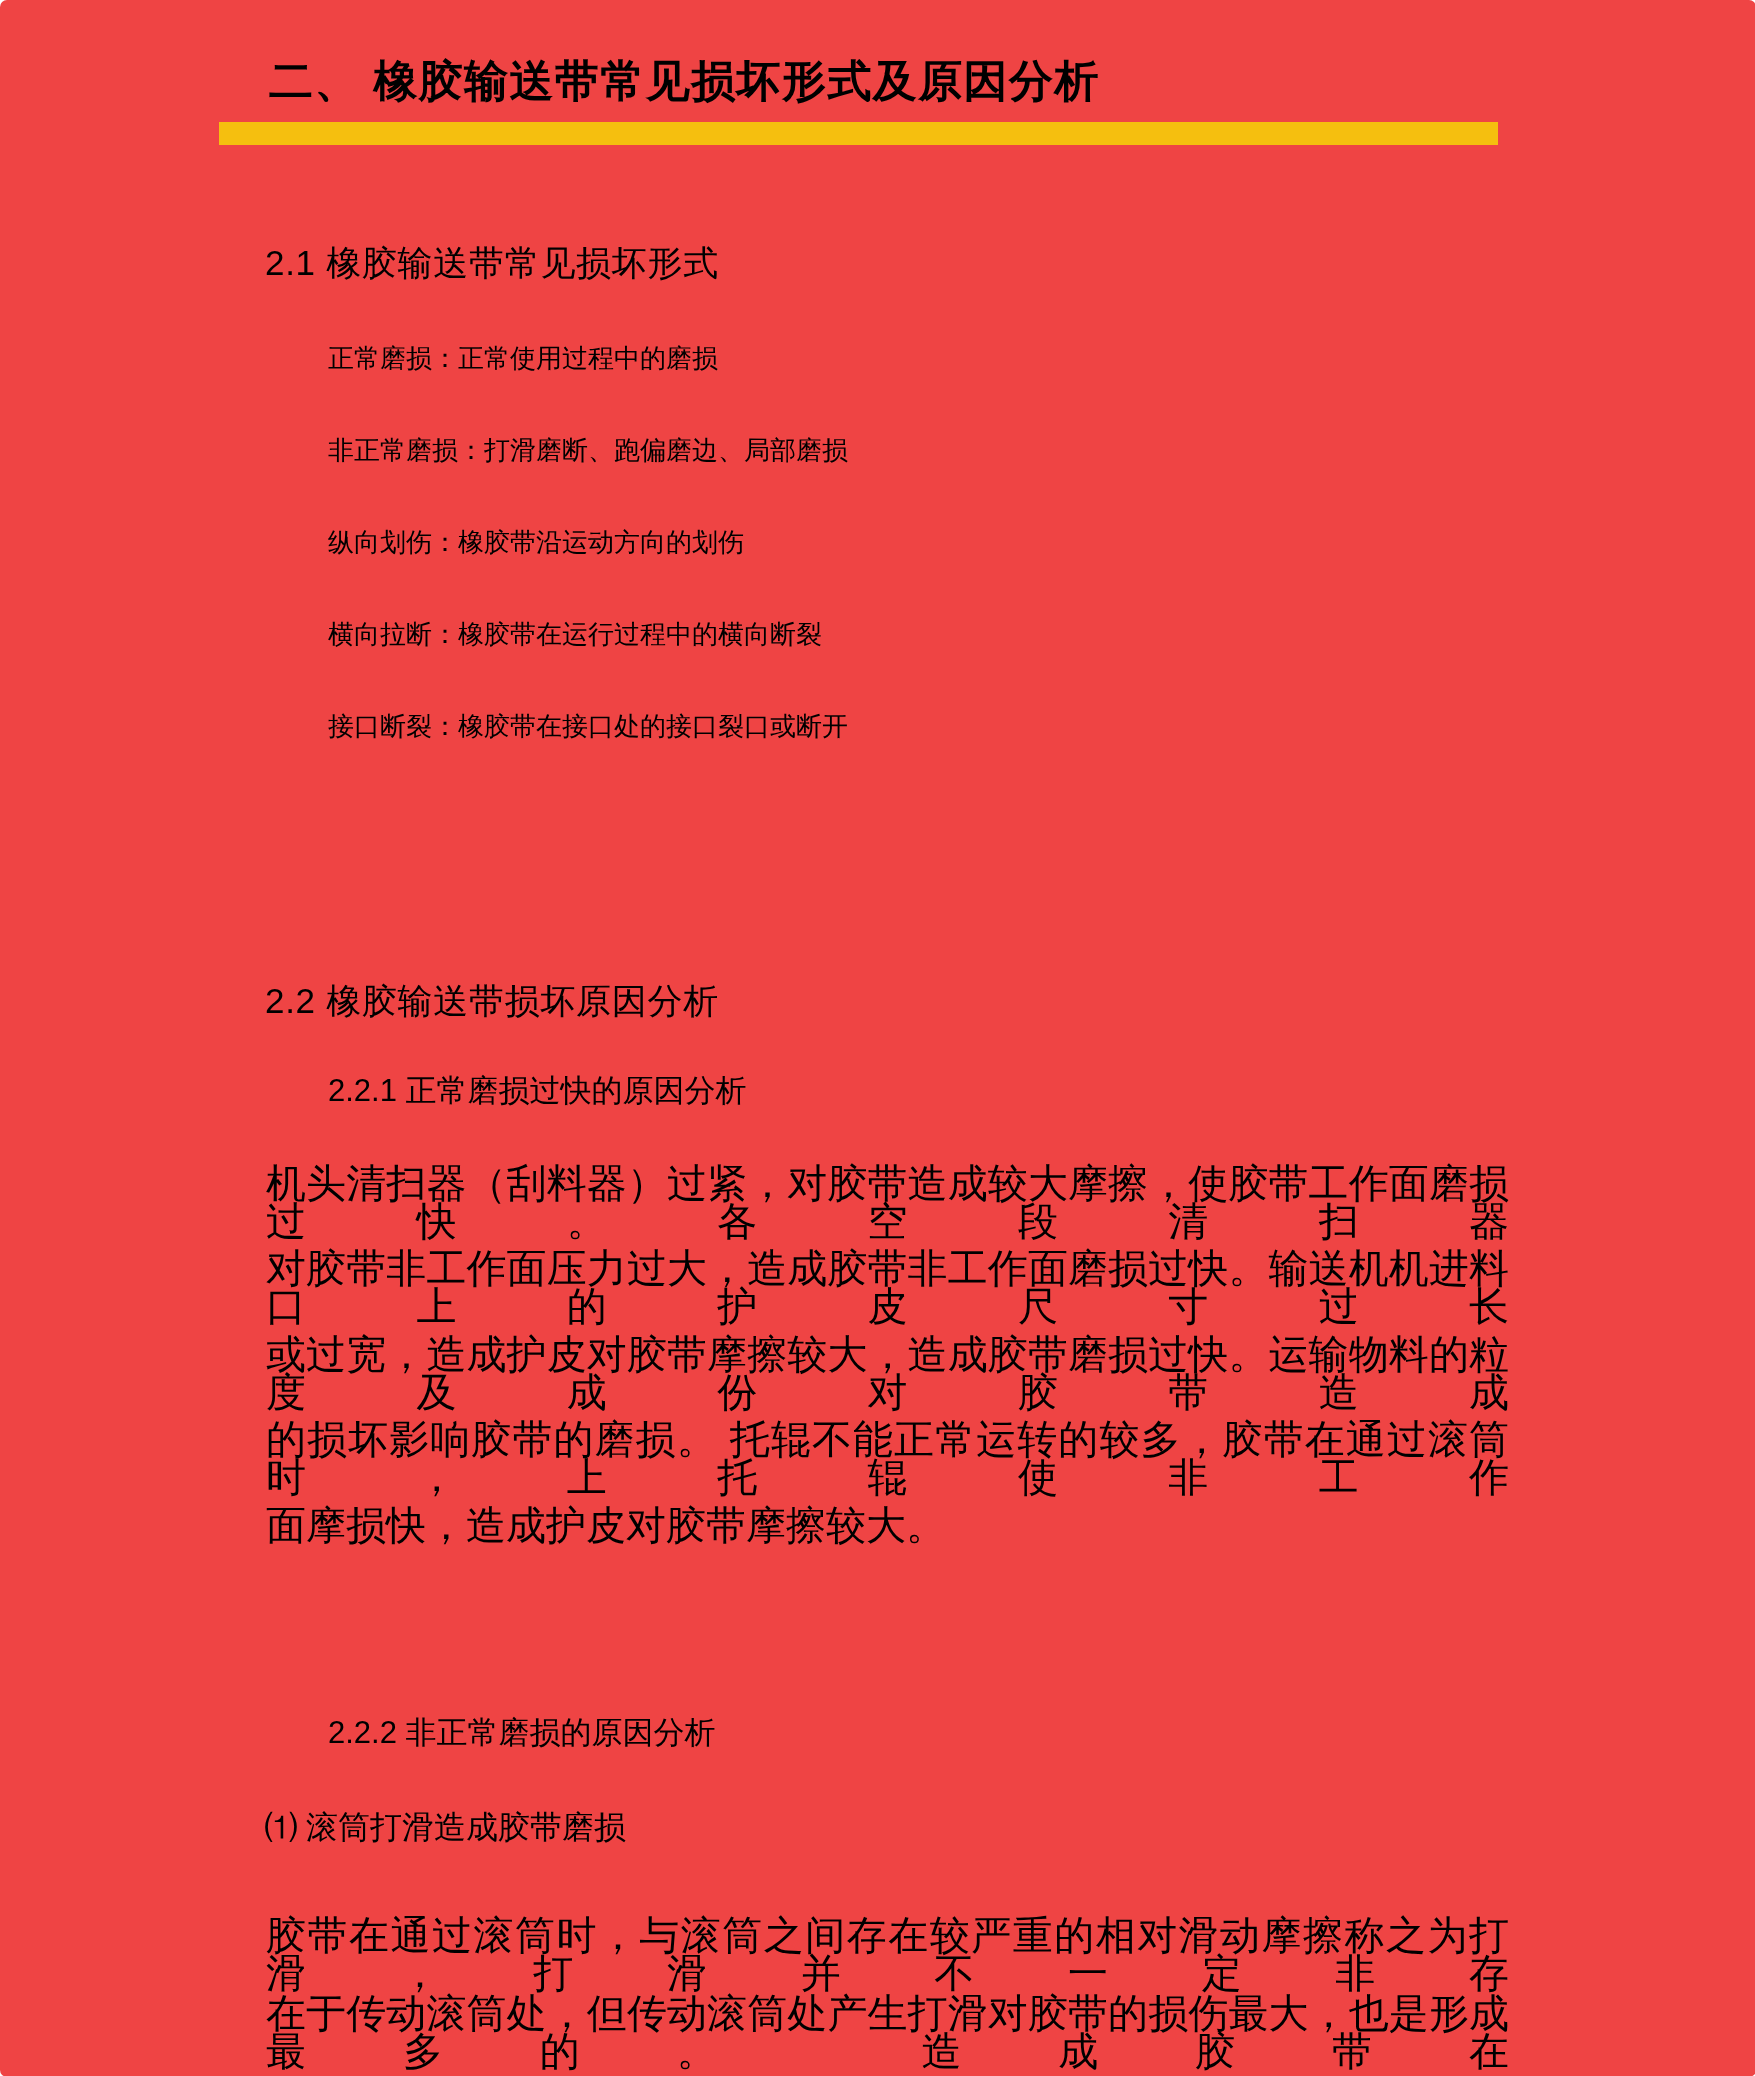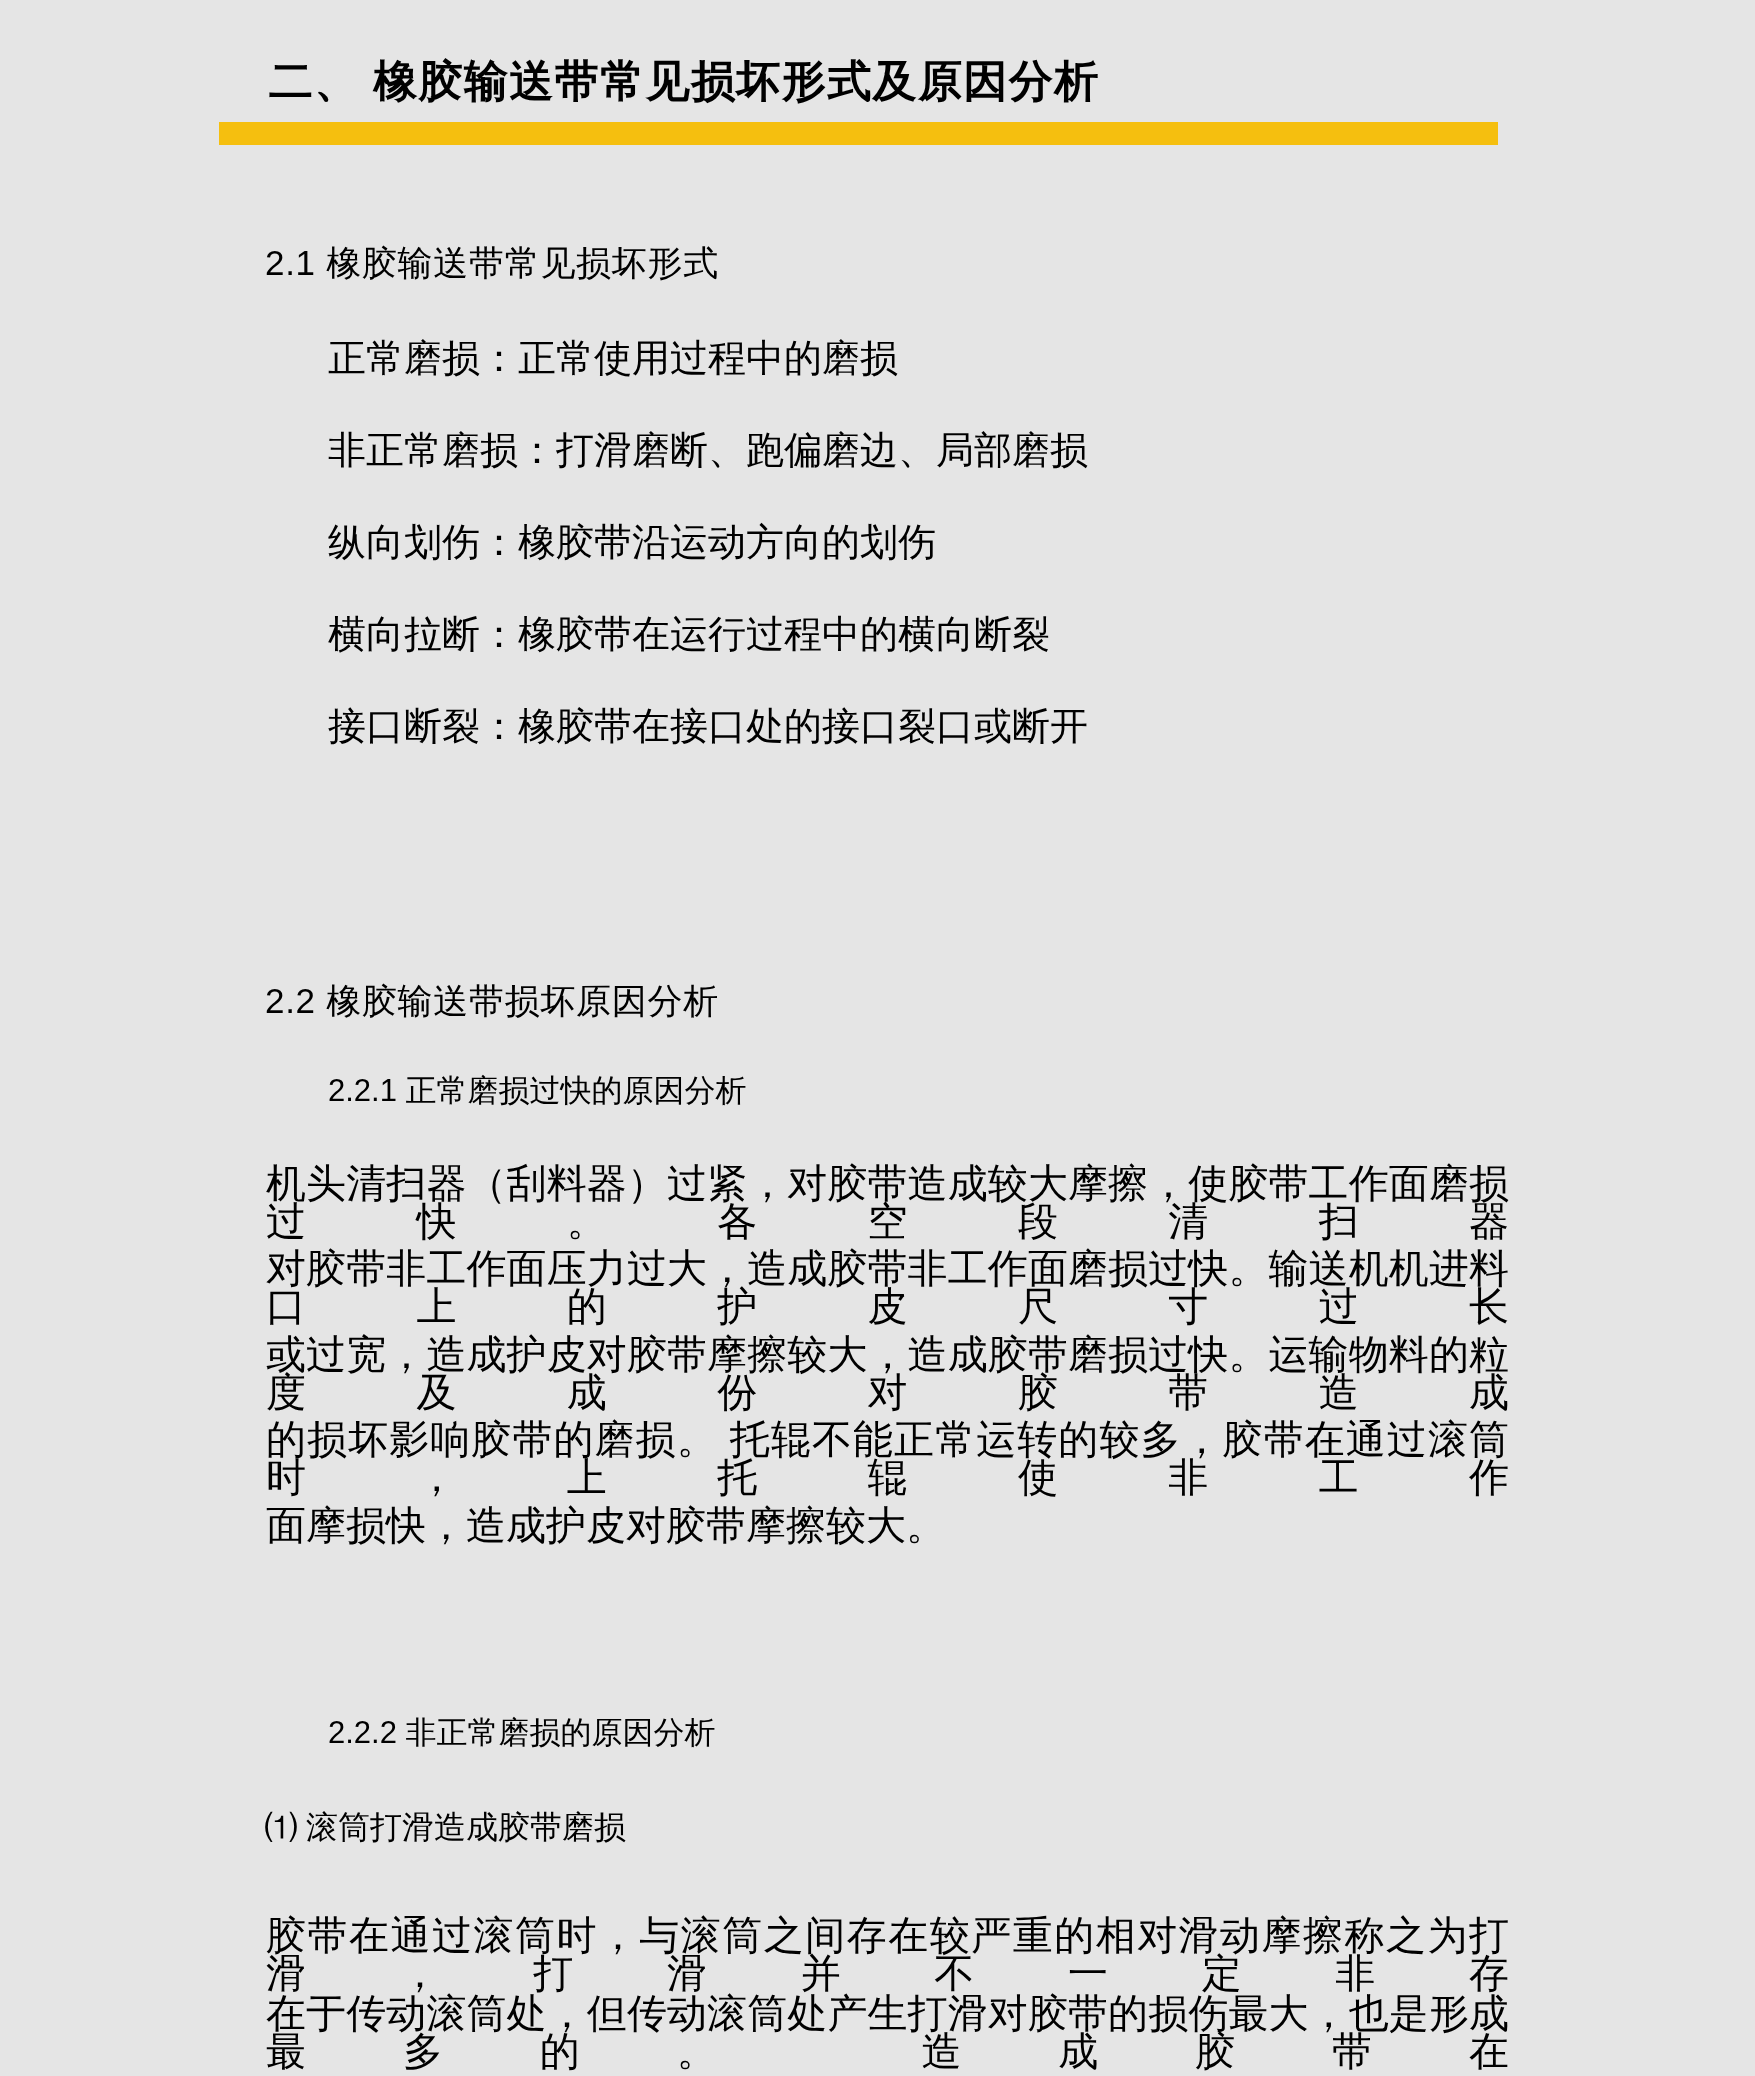--- a/index.html
+++ b/index.html
@@ -47,21 +47,21 @@
     font-size: 31px;
     line-height: 38px;
     font-weight: 500;
     white-space: nowrap;
   }
   .h3-221 { left: 328px; top: 1072px; }
   .h3-222 { left: 328px; top: 1714px; }
 
   .damage-item {
     left: 328px;
-    font-size: 38px;
+    font-size: 26px;
     line-height: 37px;
     white-space: nowrap;
   }
 
   .numbered-item {
     left: 265px;
     top: 1810px;
     font-size: 32px;
     line-height: 35px;
     white-space: nowrap;
@@ -74,21 +74,21 @@
     line-height: 38px;
   }
   .jline {
     text-align: justify;
     text-align-last: justify;
   }
 </style>
 </head>
 <body>
 
-<div class="page" style="background: #e5e5e5; color: rgb(0, 0, 0);">
+<div class="page" style="background: #ef4444; color: rgb(0, 0, 0); border-radius: 7px;">
 
   <div class="abs doc-title">二、 橡胶输送带常见损坏形式及原因分析</div>
 
   <div class="abs accent-bar" style="background: rgb(245, 191, 15);"></div>
 
   <div class="abs h2 h2-1">2.1  橡胶输送带常见损坏形式</div>
 
   <div class="abs damage-item" style="top:340px">正常磨损：正常使用过程中的磨损</div>
   <div class="abs damage-item" style="top:432px">非正常磨损：打滑磨断、跑偏磨边、局部磨损</div>
   <div class="abs damage-item" style="top:524px">纵向划伤：橡胶带沿运动方向的划伤</div>

